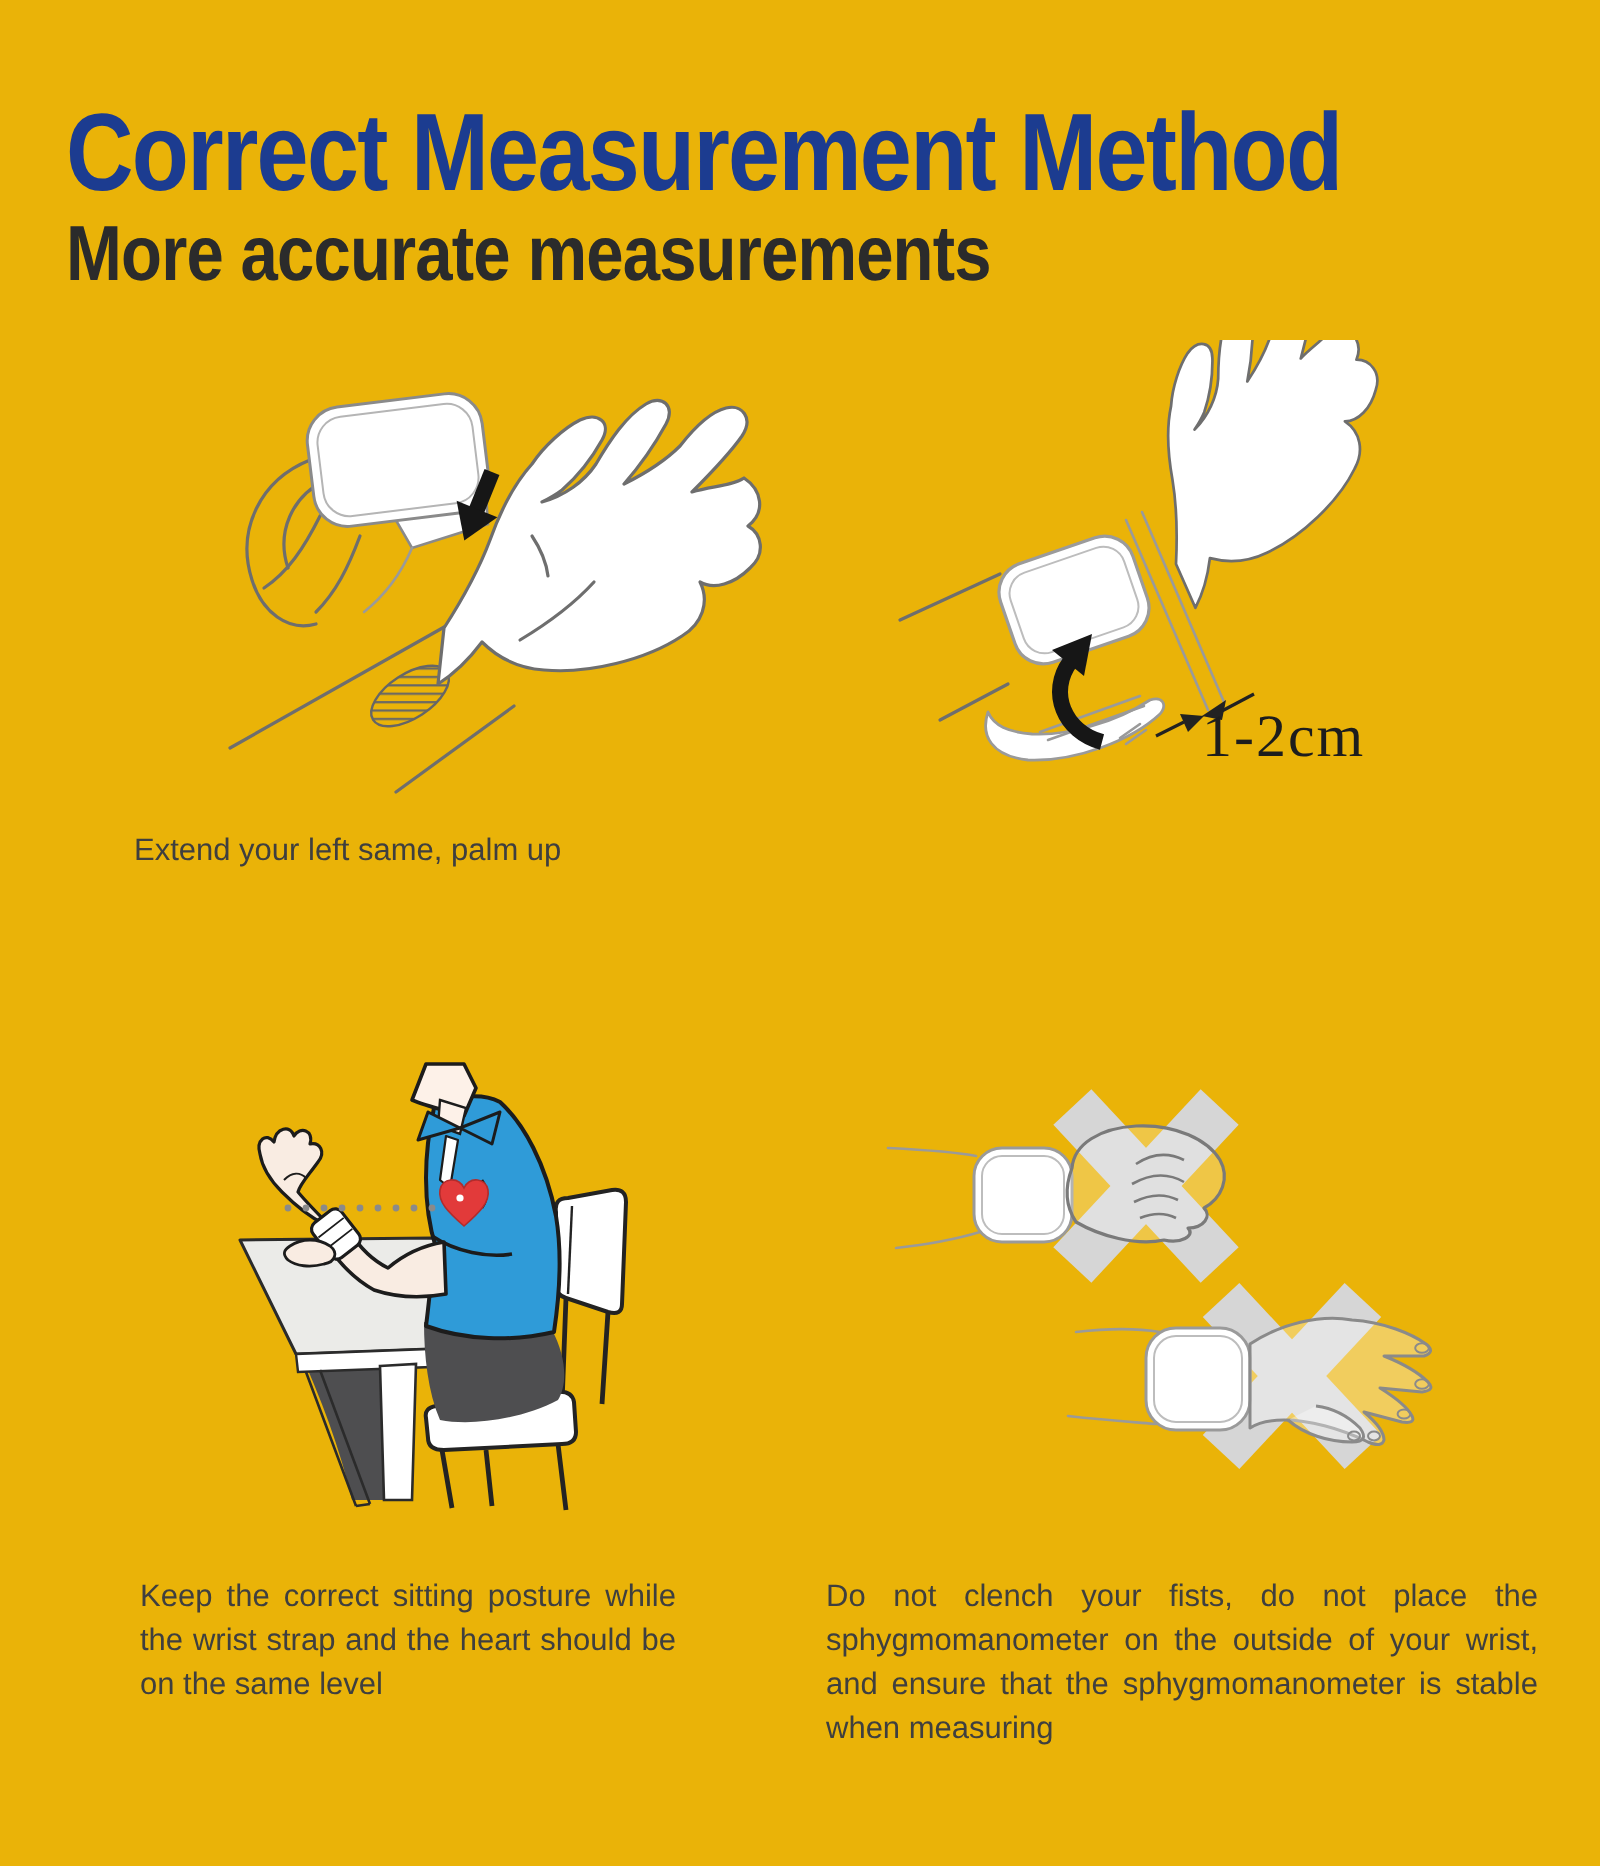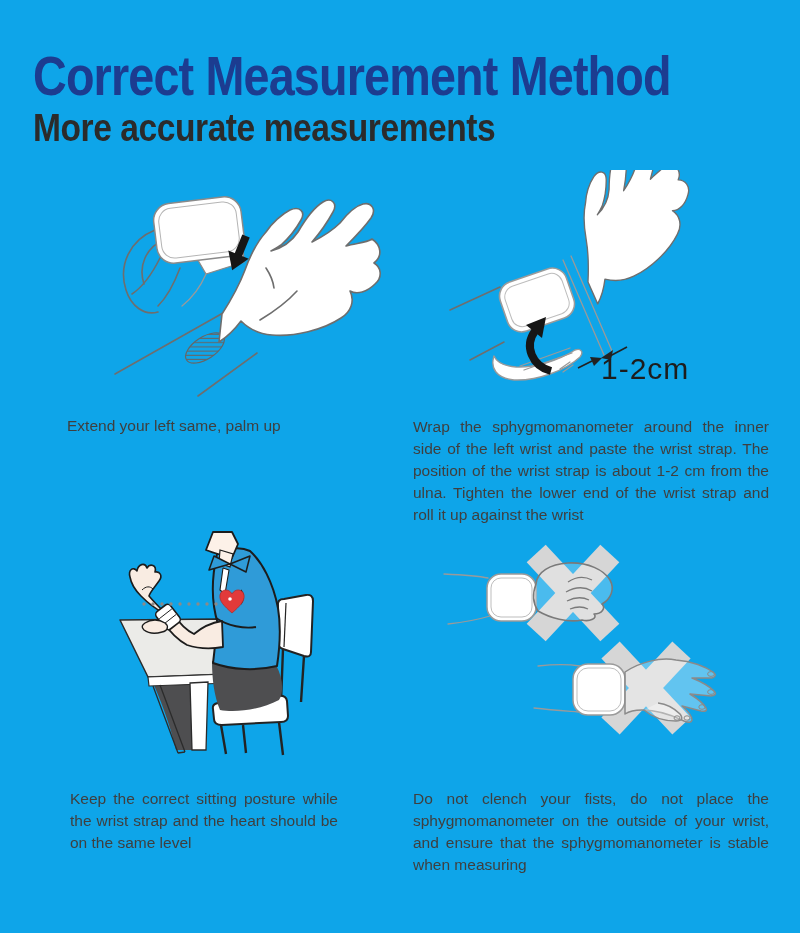--- a/index.html
+++ b/index.html
@@ -1,25 +1,25 @@
 <!DOCTYPE html>
 <html><head>
 <meta charset="utf-8">
 <style>
   html,body{margin:0;padding:0;}
   body{font-family:"Liberation Sans",sans-serif;background:#ffffff;}
-  .page{position:relative;width:800px;height:933px;background:#0ea5e9;overflow:hidden;}
+  .page{position:relative;width:800px;height:933px;background:#eab308;overflow:hidden;}
   .title{position:absolute;left:33px;top:48px;font-size:55px;font-weight:700;color:#1c3c90;
          white-space:nowrap;line-height:1.05;transform:scaleX(0.85);transform-origin:0 50%;letter-spacing:-1px;}
   .subtitle{position:absolute;left:33px;top:108px;font-size:39px;font-weight:700;color:#2b2b2b;
          white-space:nowrap;line-height:1.05;transform:scaleX(0.86);transform-origin:0 50%;letter-spacing:-0.5px;}
   .cap{position:absolute;font-size:15.5px;line-height:22px;color:#3f3f3f;}
   .cap.just{text-align:justify;}
   .fig{position:absolute;}
-  .annot{position:absolute;left:601px;top:352px;font-size:30px;color:#1d1d1d;letter-spacing:1px;}
+  .annot{position:absolute;left:601px;top:352px;font-size:30px;color:#1d1d1d;letter-spacing:1px;font-family:Liberation Serif, serif;}
   svg .ln{fill:none;stroke:#6e6e6e;stroke-width:1.6;stroke-linecap:round;stroke-linejoin:round;}
   svg .thin{fill:none;stroke:#9a9a9a;stroke-width:1.3;stroke-linecap:round;}
 </style>
 </head>
 <body>
 
 <div class="page">
 
   <div class="title">Correct Measurement Method</div>
   <div class="subtitle">More accurate measurements</div>
@@ -216,16 +216,15 @@
       <path d="M 214,170 C 222,177 234,181 246,181 Q 255,181 250,174 C 244,168 236,164 228,163" fill="#ffffff" fill-opacity="0.35" stroke="#8a8a8a" stroke-width="1.5" stroke-linejoin="round"></path>
       <ellipse cx="281" cy="134" rx="3.4" ry="2.4" fill="none" stroke="#8a8a8a" stroke-width="1"></ellipse>
       <ellipse cx="281" cy="152" rx="3.4" ry="2.4" fill="none" stroke="#8a8a8a" stroke-width="1"></ellipse>
       <ellipse cx="272" cy="167" rx="3.2" ry="2.3" fill="none" stroke="#8a8a8a" stroke-width="1"></ellipse>
       <ellipse cx="257" cy="178" rx="3" ry="2.2" fill="none" stroke="#8a8a8a" stroke-width="1"></ellipse>
       <ellipse cx="247" cy="178" rx="3" ry="2.2" fill="none" stroke="#8a8a8a" stroke-width="1"></ellipse>
     </g>
   </svg>
 
   <div class="cap" style="left:67px;top:415px;width:280px">Extend your left same, palm up</div>
-  <div class="cap just" style="left:413px;top:416px;width:356px">Wrap the sphygmomanometer around the inner side of the left wrist and paste the wrist strap. The position of the wrist strap is about 1-2 cm from the ulna. Tighten the lower end of the wrist strap and roll it up against the wrist</div>
   <div class="cap just" style="left:413px;top:788px;width:356px">Do not clench your fists, do not place the sphygmomanometer on the outside of your wrist, and ensure that the sphygmomanometer is stable when measuring</div>
   <div class="cap just" style="left:70px;top:788px;width:268px">Keep the correct sitting posture while the wrist strap and the heart should be on the same level</div>
 </div>
 
 </body></html>

